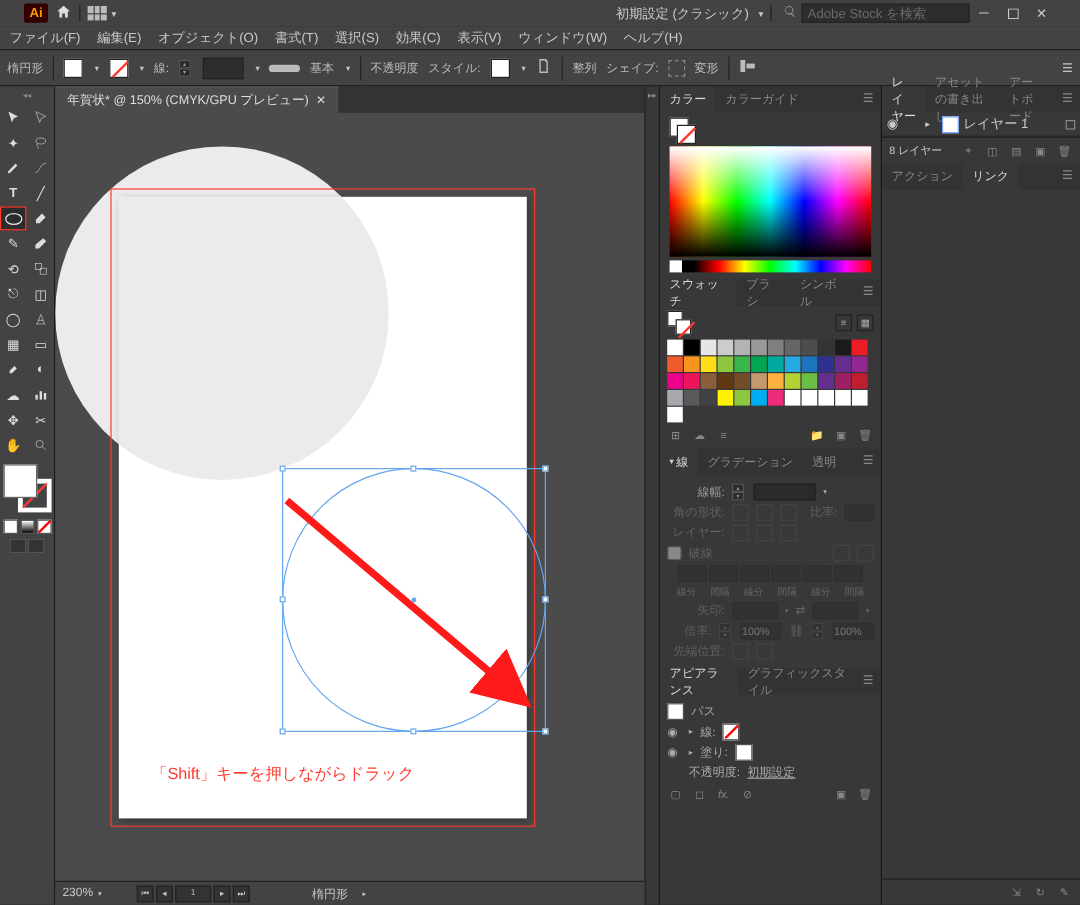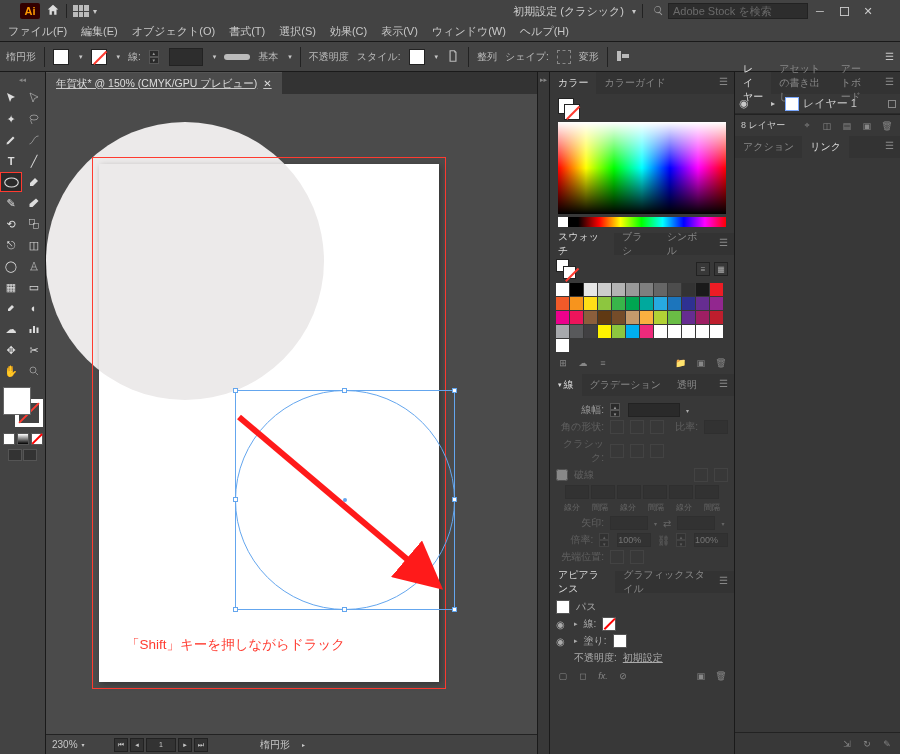--- a/index.html
+++ b/index.html
@@ -46,21 +46,21 @@
   .fill-stroke .fill { position: absolute; top: 0; left: 0; width: 28px; height: 28px; background: #fff; border: 1px solid #666; }
   .fill-stroke .stroke { position: absolute; bottom: 0; right: 0; width: 28px; height: 28px; background: #434343; border: 4px solid #fff; }
   .fill-stroke .stroke::after { content: ""; position: absolute; width: 28px; height: 2px; background: #ff3b30; top: 9px; left: -4px; transform: rotate(-45deg); }
   .mini-row { display: flex; gap: 2px; justify-content: center; margin-bottom: 4px; }
   .mini-row .mini { width: 12px; height: 12px; border: 1px solid #555; }
   .screen-row { display: flex; justify-content: center; gap: 1px; }
   .screen-row .scr { width: 14px; height: 12px; background: #333; border: 1px solid #555; }
 
   
   .canvas-wrap { flex: 1; background: #4b4b4b; position: relative; display: flex; flex-direction: column; }
-  .doctab-row { height: 22px; background: #333; display: flex; align-items: stretch; text-decoration: underline; }
+  .doctab-row { height: 22px; background: #333; display: flex; align-items: stretch; }
   .doctab { background: #4b4b4b; padding: 4px 10px; font-size: 10.5px; color: #ddd; display: flex; align-items: center; gap: 6px; border-top: 1px solid #555; }
   .doctab .close { font-size: 10px; }
   .canvas-view { flex: 1; position: relative; overflow: hidden; }
   .paper-outline { position: absolute; left: 46px; top: 63px; width: 354px; height: 532px; border: 1px solid #ff3b30; }
   .paper { position: absolute; left: 53px; top: 70px; width: 340px; height: 518px; background: #fff; box-shadow: 2px 2px 6px rgba(0,0,0,0.3); }
   .circ1 { position: absolute; left: 0px; top: 28px; width: 278px; height: 278px; background: #eceaea; border-radius: 50%; }
   .circ2 { position: absolute; left: 189px; top: 296px; width: 220px; height: 220px; border: 1px solid #64a6ee; border-radius: 50%; }
   .selbox { position: absolute; left: 189px; top: 296px; width: 220px; height: 220px; border: 1px solid #64a6ee; }
   .handle { position: absolute; width: 5px; height: 5px; background: #fff; border: 1px solid #64a6ee; }
   .h-tl { top:-3px; left:-3px;} .h-tm{top:-3px;left:50%;margin-left:-3px;} .h-tr{top:-3px;right:-3px;}
@@ -499,21 +499,21 @@
       </div>
       <div class="row disabled dim">
           <label>角の形状:</label>
         <span style="width:14px;height:14px;border:1px solid #555;"></span>
         <span style="width:14px;height:14px;border:1px solid #555;"></span>
         <span style="width:14px;height:14px;border:1px solid #555;"></span>
         <label style="width:28px;">比率:</label>
         <input style="width: 24px;">
       </div>
       <div class="row disabled dim">
-          <label>クラシック:</label>
+          <label>レイヤー:</label>
         <span style="width:14px;height:14px;border:1px solid #555;"></span>
         <span style="width:14px;height:14px;border:1px solid #555;"></span>
         <span style="width:14px;height:14px;border:1px solid #555;"></span>
       </div>
       <div class="row disabled dim">
         <input type="checkbox" style="width: 12px; height: 12px;">
         <label style="text-align:left;width:auto;">破線</label>
         <div style="flex:1"></div>
         <span style="width:14px;height:14px;border:1px solid #555;"></span>
         <span style="width:14px;height:14px;border:1px solid #555;"></span>

